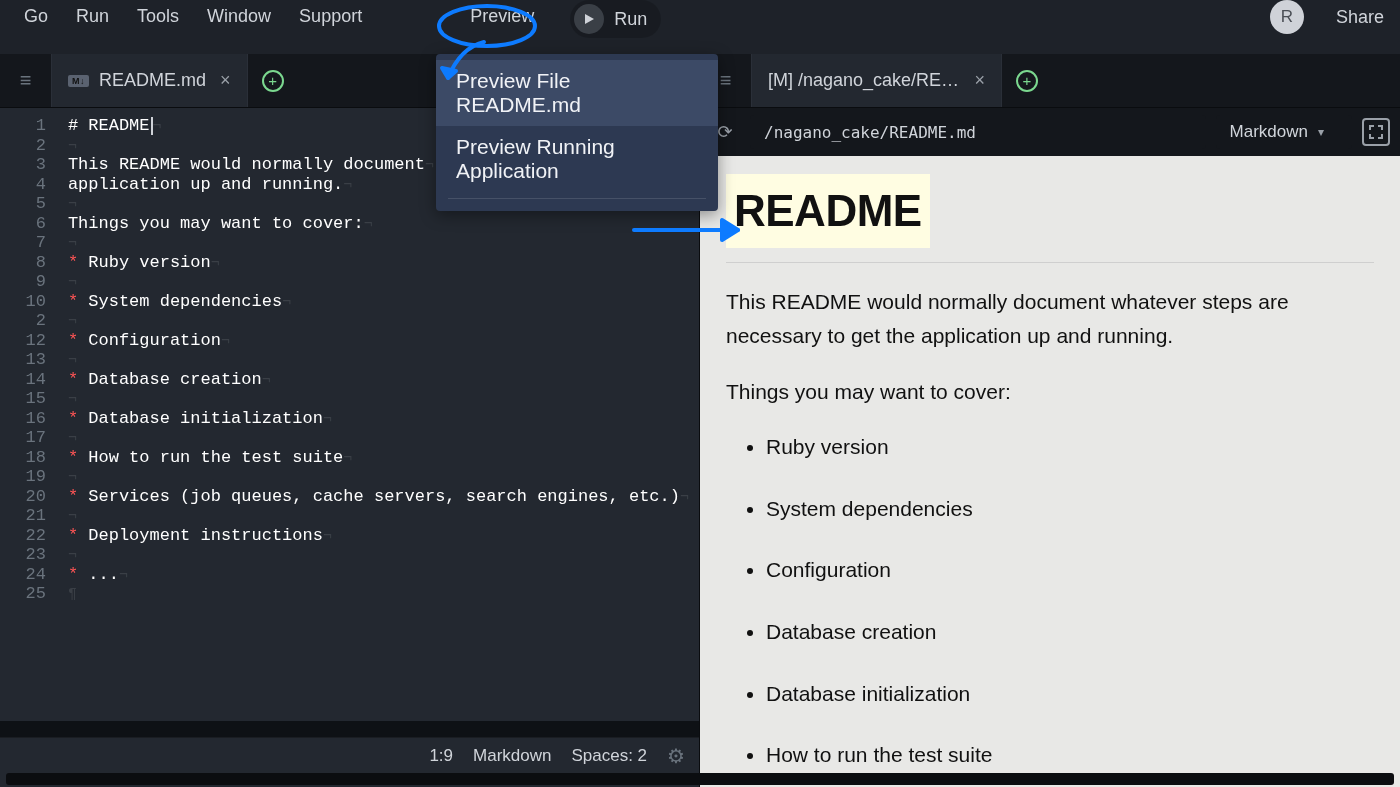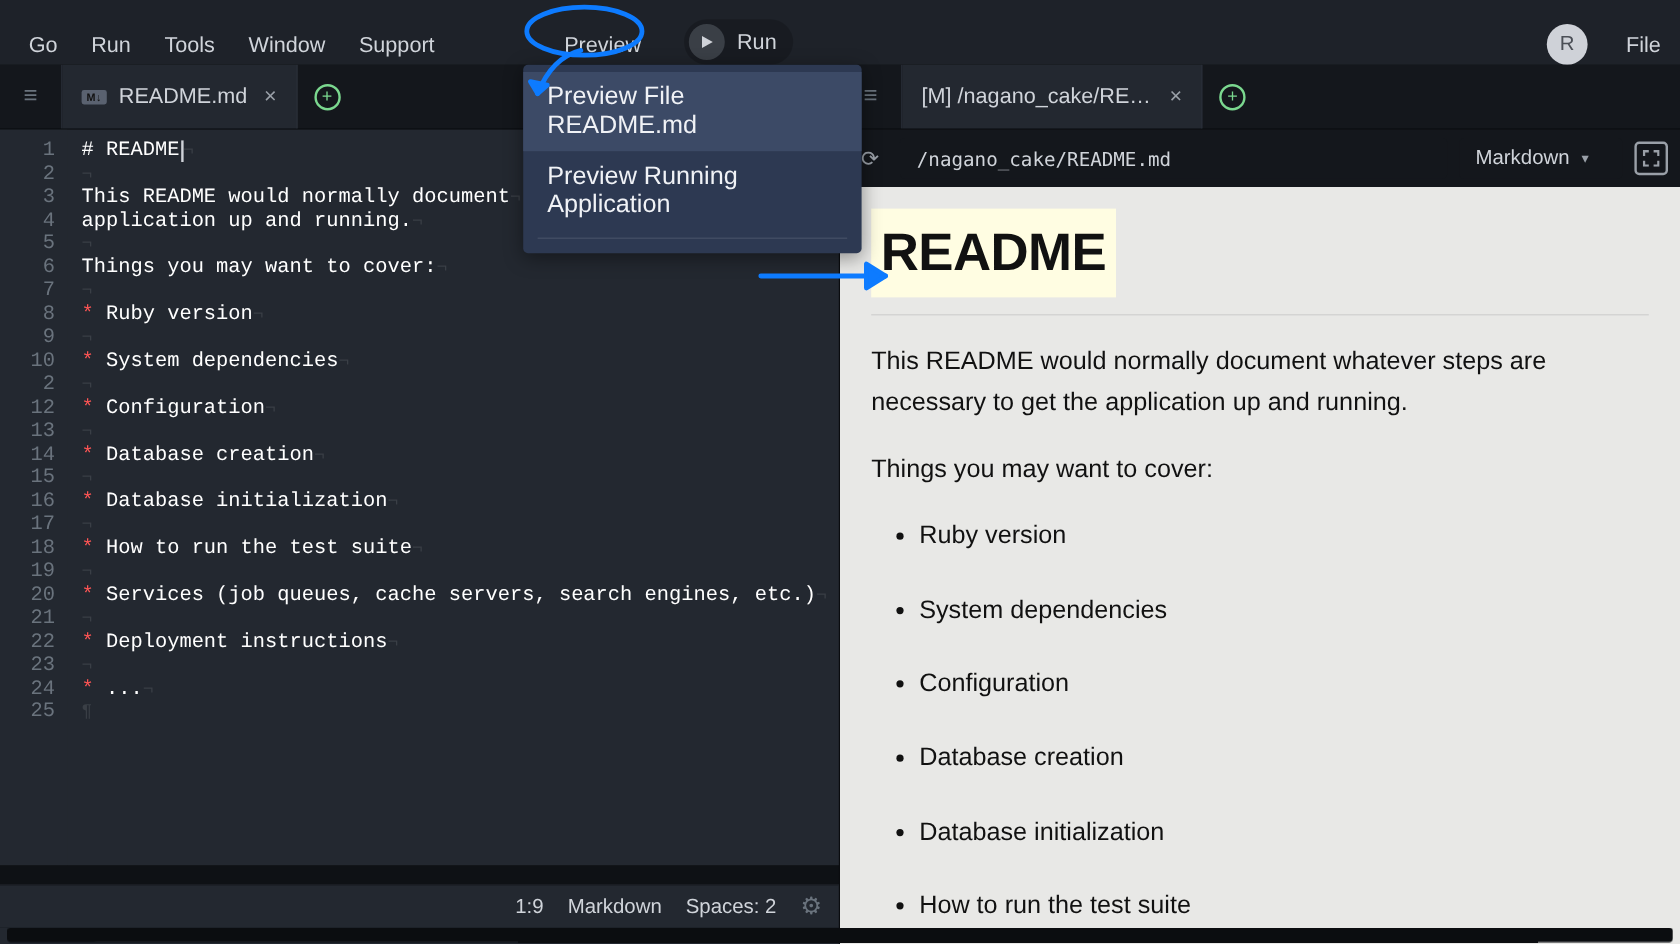--- a/index.html
+++ b/index.html
@@ -28,21 +28,21 @@
     background:var(--bg-darker);
     font-family:-apple-system,BlinkMacSystemFont,"Segoe UI",Helvetica,Arial,sans-serif;
     color:var(--text);
     overflow:hidden;
     position:relative;
   }
   
   .menubar{
     height:54px;
     background:var(--menubar);
-    display:flex;align-items:flex-end;
+    display:flex;align-items:flex-start;
     padding:0 10px;
     font-size:18px;
   }
   .menubar .menu-item{
     padding:6px 14px;
     color:var(--text);
     cursor:pointer;
   }
   .menubar .spacer{flex:0 0 80px;}
   .menubar .preview-wrap{
@@ -266,21 +266,21 @@
   <div class="run-pill">
     <span class="play-circle">
       <svg viewBox="0 0 12 12">
           <path d="M2 1 L11 6 L2 11 Z"></path>
         </svg>
     </span>
     <span>Run</span>
   </div>
   <div class="right">
     <div class="avatar">R</div>
-    <div class="menu-item" style="padding-right:6px">File</div>
+    <div class="menu-item" style="padding-right:6px">Share</div>
   </div>
 </div>
 
 <div class="dropdown">
   <div class="dd-item hl">Preview File README.md</div>
   <div class="dd-item">Preview Running Application</div>
   <div class="dd-sep"></div>
 </div>
 
 <div class="workspace">

